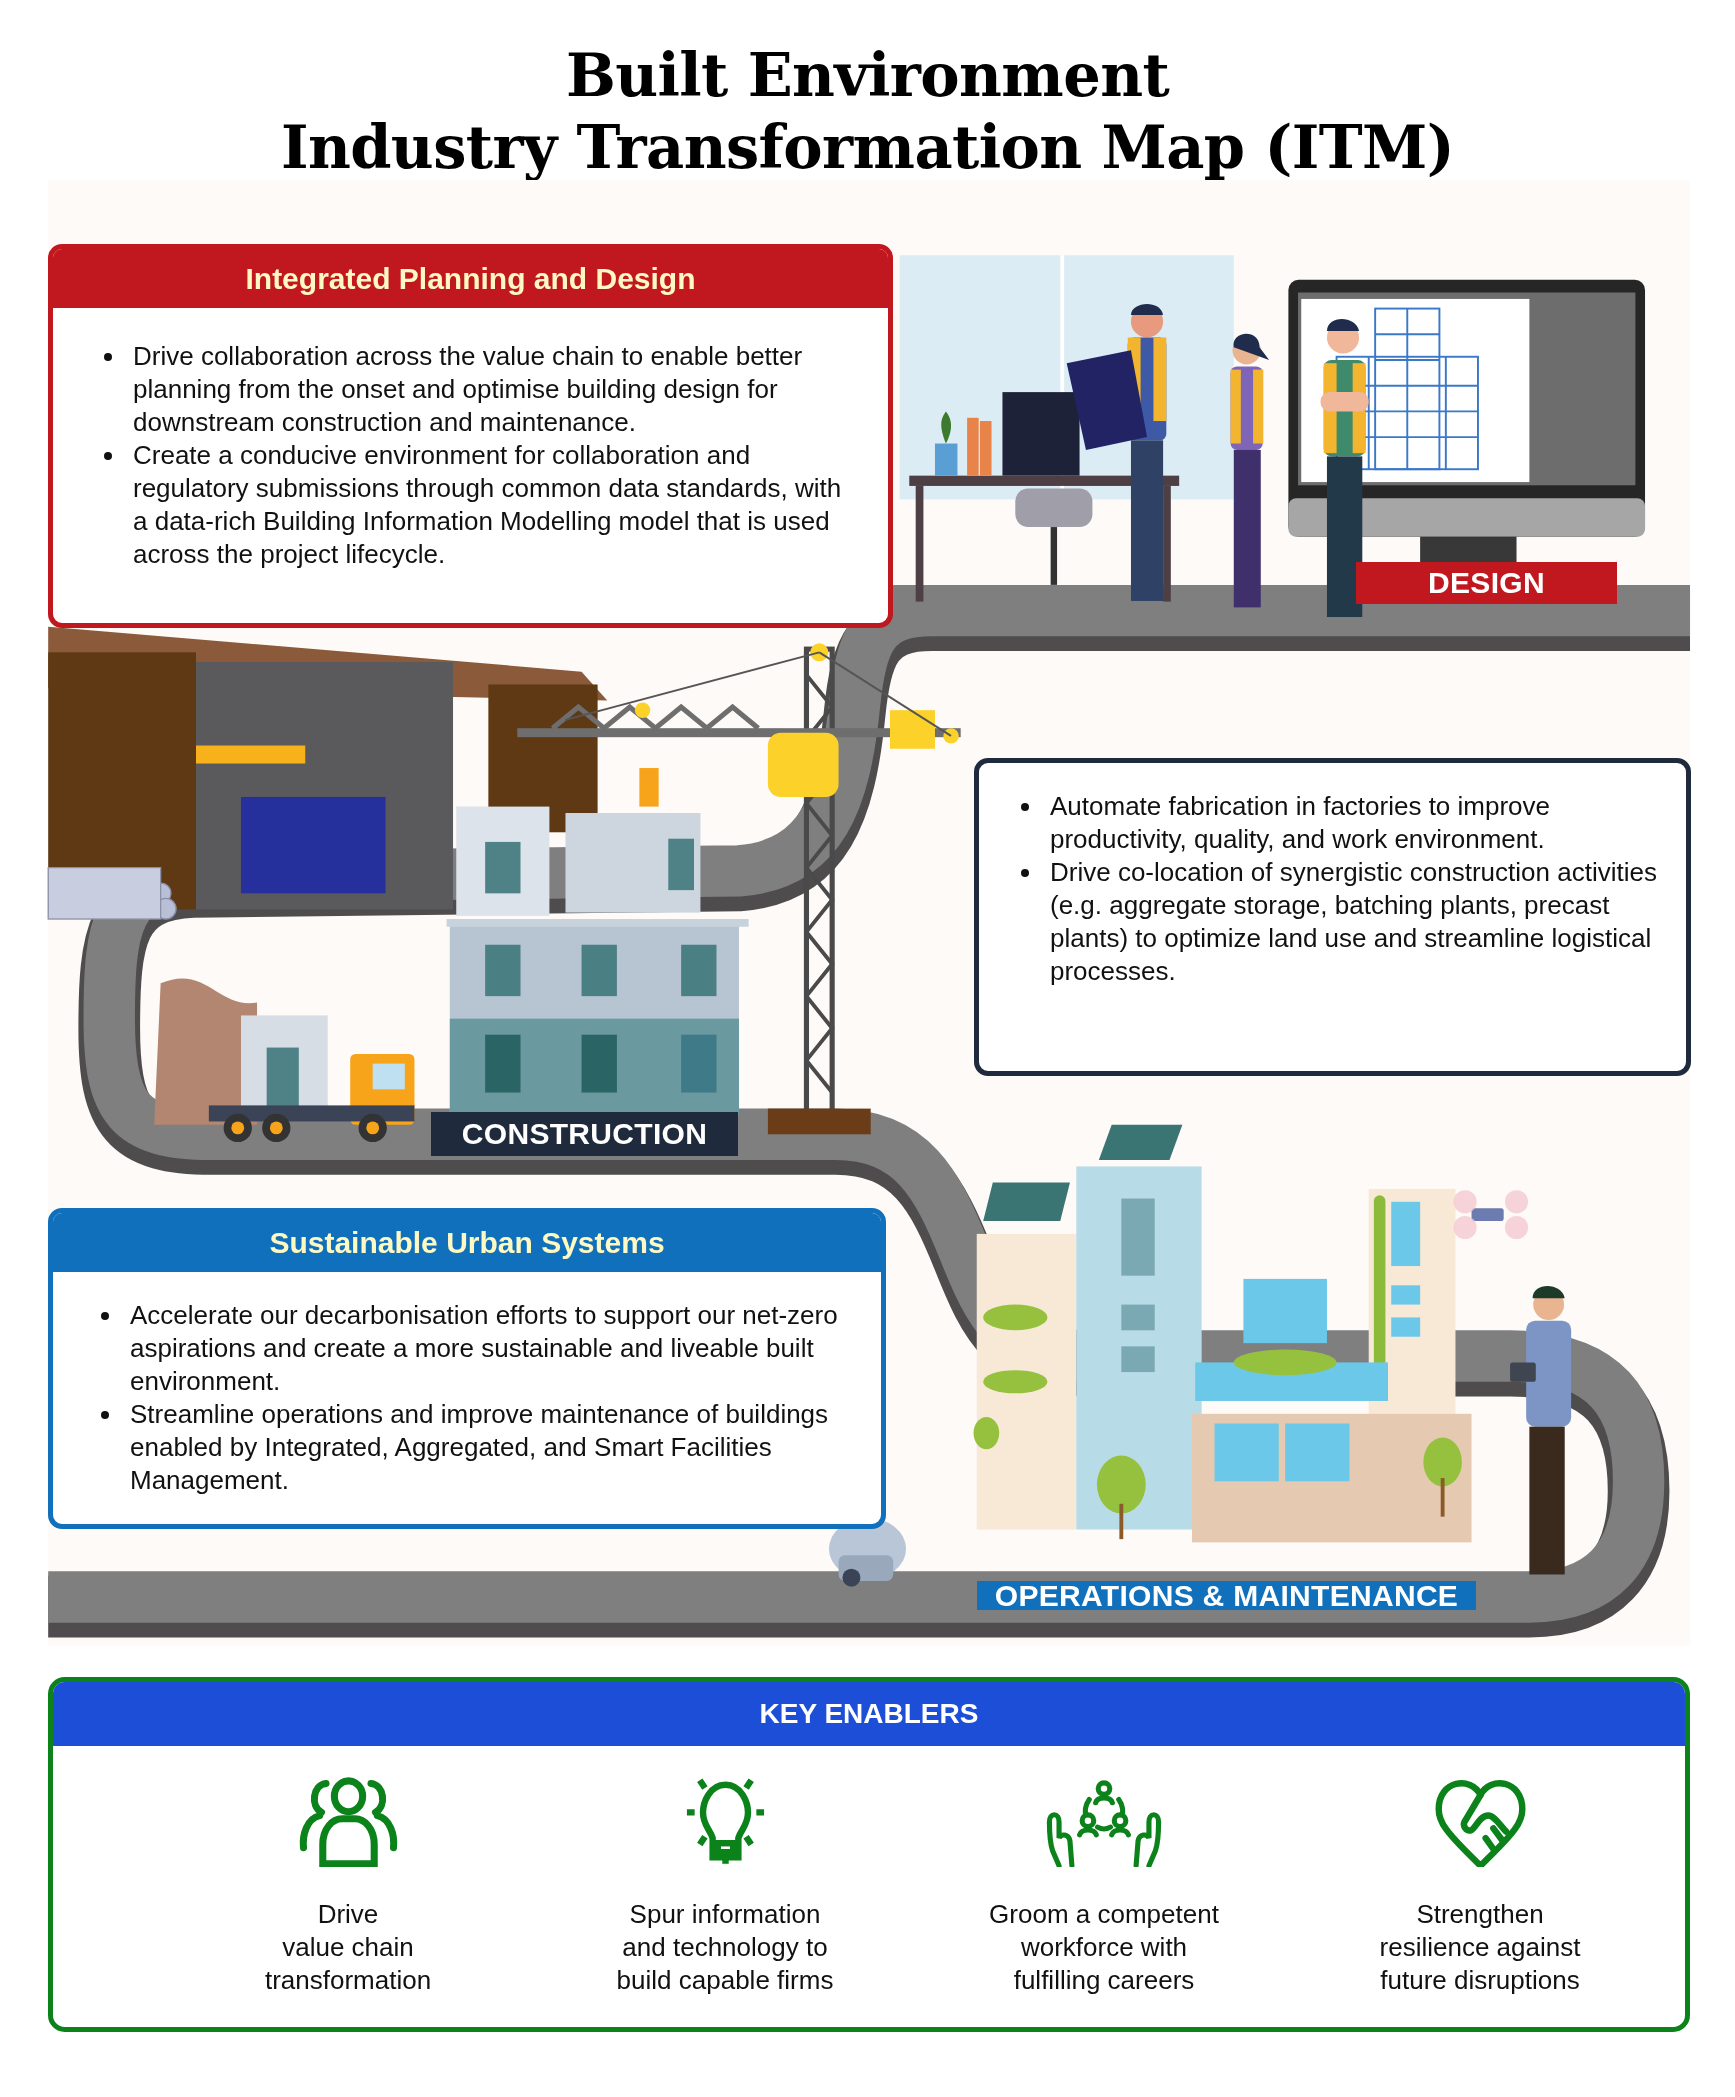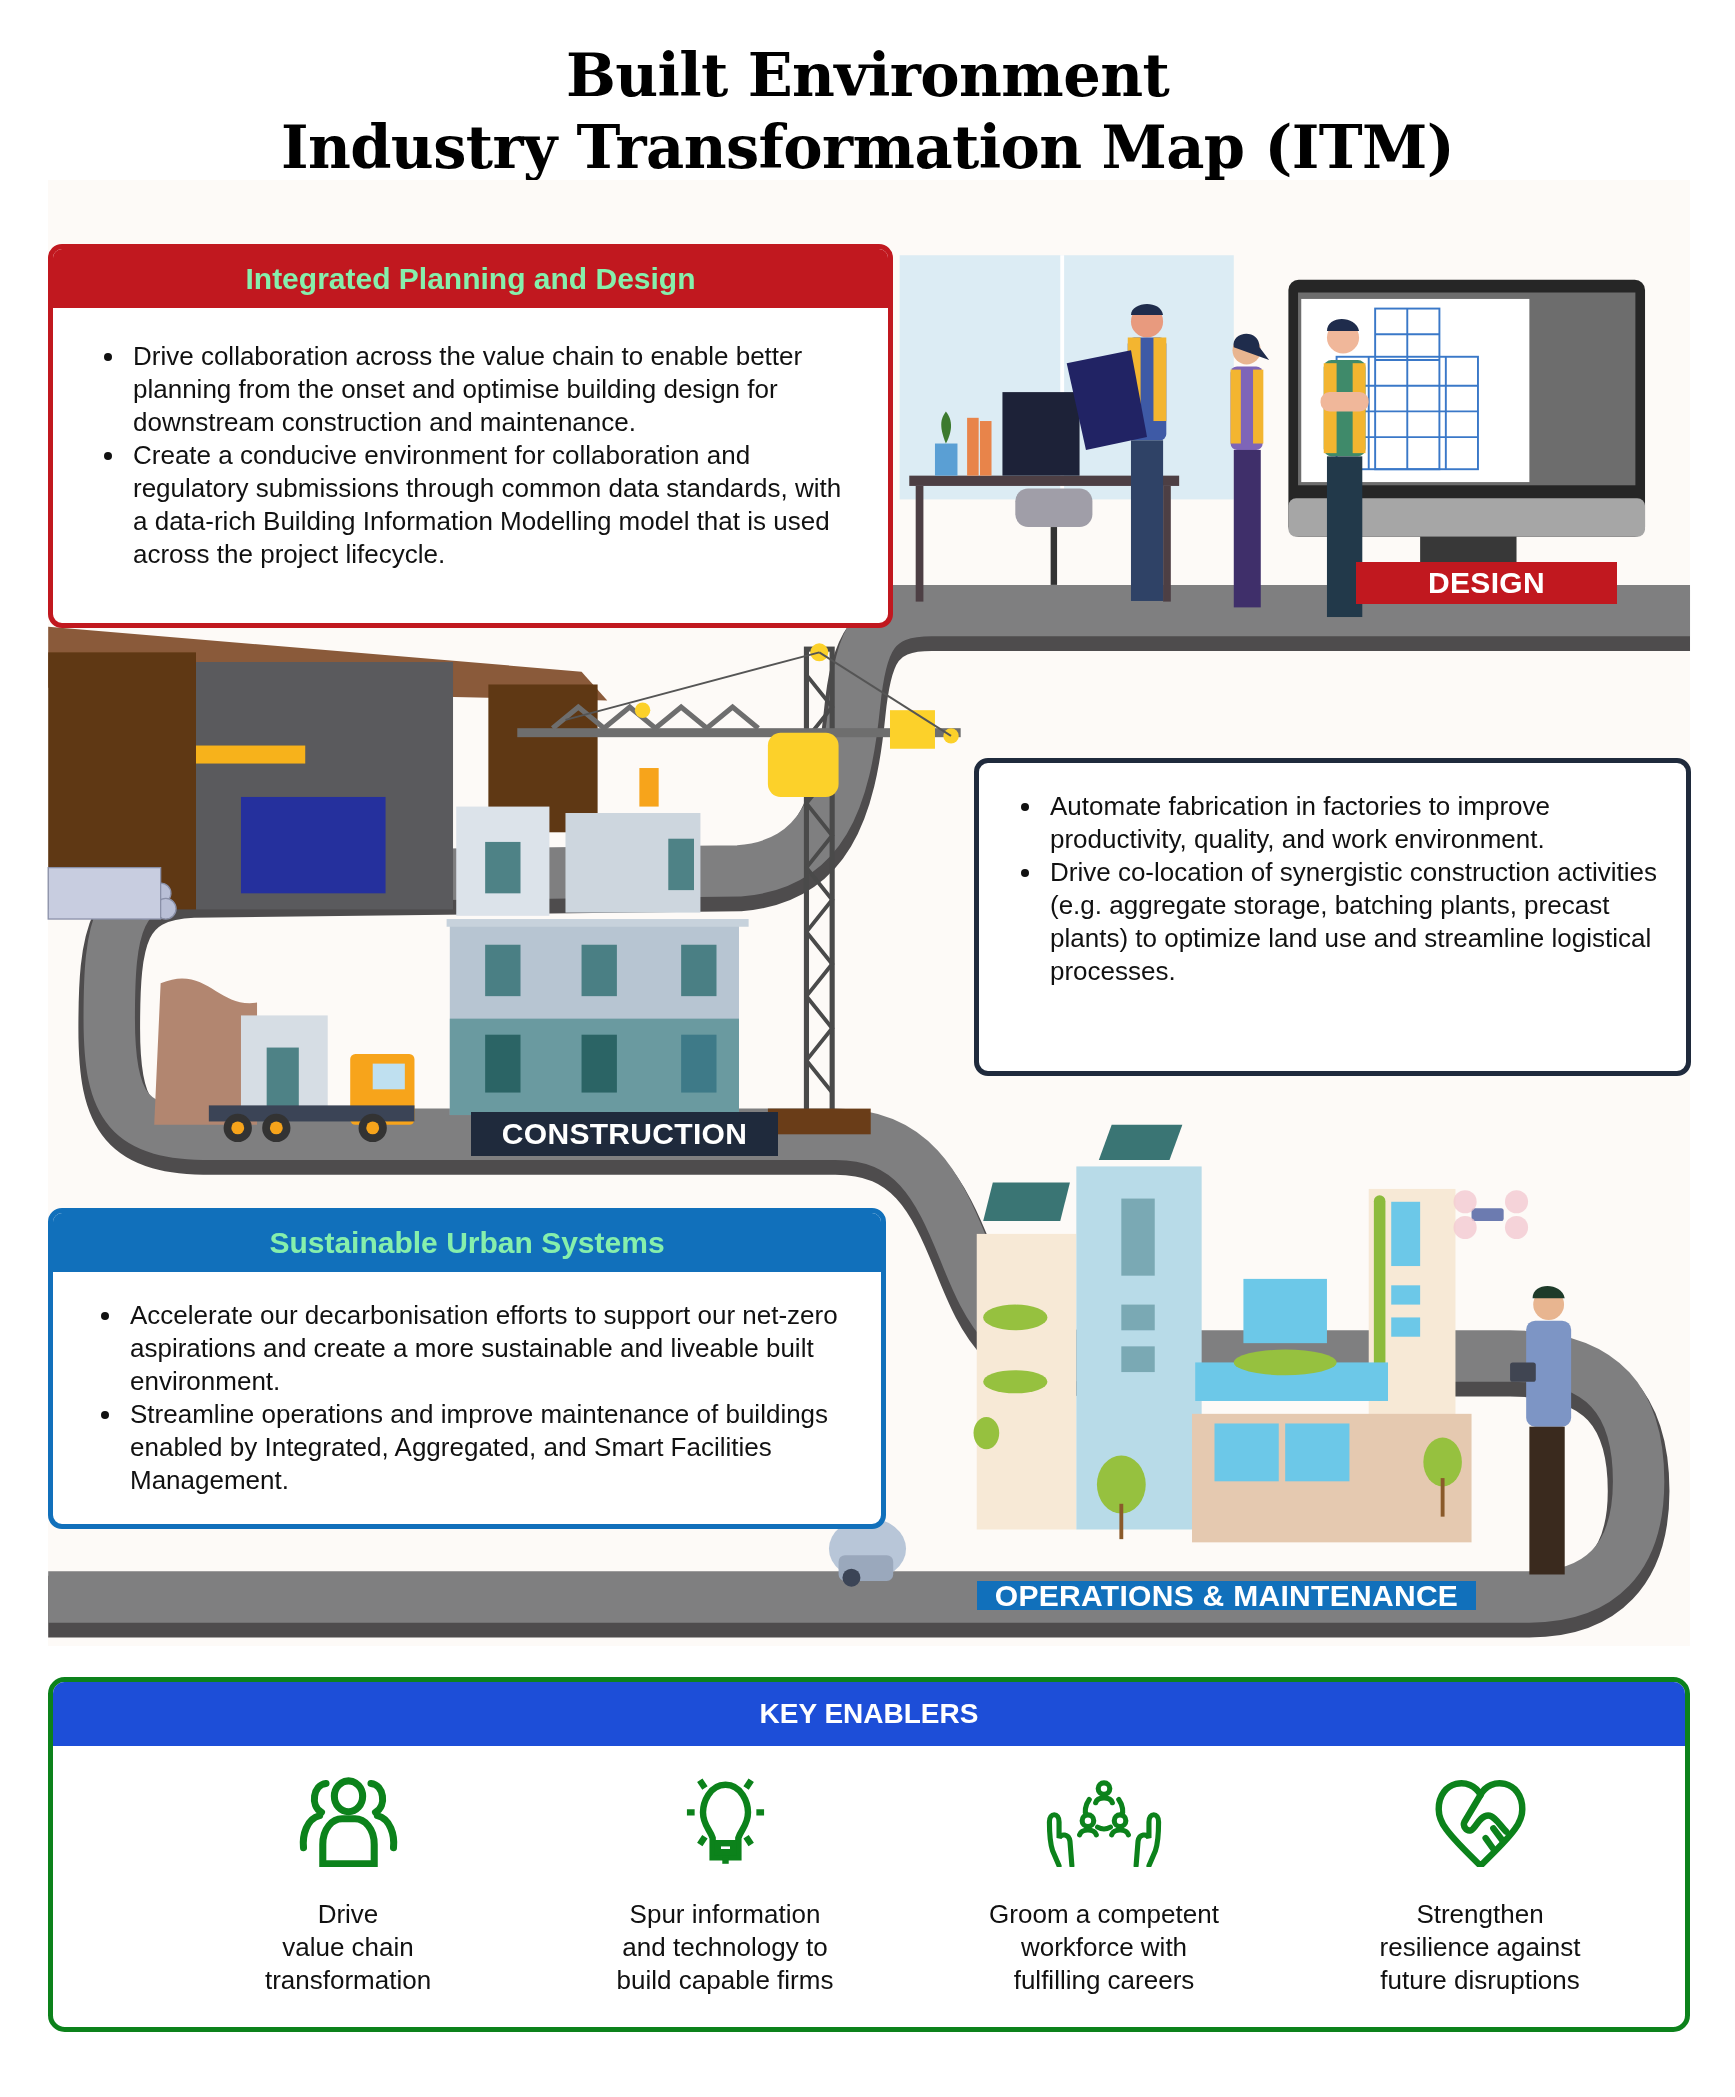--- a/index.html
+++ b/index.html
@@ -10,38 +10,38 @@
     position: absolute; left: 0; top: 40px; width: 1735px; text-align: center;
     font-family: "DejaVu Serif", "Liberation Serif", serif; font-weight: bold;
     font-size: 59px; line-height: 72px; color: #000; letter-spacing: -0.6px;
   }
 
   .canvas { position: absolute; left: 48px; top: 180px; width: 1642px; height: 1466px; background: #fdfaf7; }
   .scene { position: absolute; left: 0; top: 0; width: 1735px; height: 1671px; }
 
   .card { position: absolute; border-radius: 14px; background: #ffffff; overflow: hidden; border: 5.1px solid; }
   .card .head { height: 59px; display: flex; align-items: center; justify-content: center;
-    color: #86efac; font-weight: bold; font-size: 30px; letter-spacing: 0px; }
+    color: #fef9c3; font-weight: bold; font-size: 30px; letter-spacing: 0px; }
   .card ul { list-style: none; padding: 32px 26px 19px 51px; }
   .card li { position: relative; font-size: 26px; line-height: 33px; color: #111; padding-left: 29px; }
   .card li::before { content: ""; position: absolute; left: 0; top: 13px; width: 8.4px; height: 8.4px; border-radius: 50%; background: #111; }
 
   .card-ipd { left: 48px; top: 244px; width: 845px; height: 384px; border-color: #c1181f; }
   .card-ipd .head { background: #c1181f; }
   .card-ama { left: 974px; top: 758px; width: 717px; height: 318px; border-color: #1f2a3c; }
   .card-ama .head { background: #1f2a3c; height: 59px; }
   .card-ama ul { padding: 27px 19px 13px 42px; }
   .card-sus { left: 48px; top: 1208px; width: 838px; height: 321px; border-color: #1170bb; }
   .card-sus .head { background: #1170bb; }
   .card-sus ul { padding: 27px 19px 13px 48px; }
 
   .stage { position: absolute; color: #fff; font-weight: bold; font-size: 30px;
     display: flex; align-items: center; justify-content: center; letter-spacing: 0.3px; }
   .stage-design { left: 1356px; top: 562px; width: 261px; height: 42px; background: #c1181f; }
-  .stage-construction { left: 431px; top: 1112px; width: 307px; height: 44px; background: #1f2a3c; margin-left: 40px; }
+  .stage-construction { left: 431px; top: 1112px; width: 307px; height: 44px; background: #1f2a3c; }
   .stage-om { left: 977px; top: 1581px; width: 499px; height: 29px; background: #1170bb; }
 
   .enablers { position: absolute; left: 48px; top: 1677px; width: 1642px; height: 355px;
     border: 5.1px solid #0c821b; border-radius: 16.7px; background: #fff; overflow: hidden; }
   .enablers .head { height: 64px; background: #1d4ed8; color: #fff; font-weight: bold; font-size: 28px;
     display: flex; align-items: center; justify-content: center; }
   .enabler { position: absolute; top: 95px; width: 386px; text-align: center; }
   .enabler svg { display: block; margin: 0 auto; }
   .enabler .label { margin-top: 31px; font-size: 26px; line-height: 33px; color: #111; white-space: pre-line; }
 </style>

